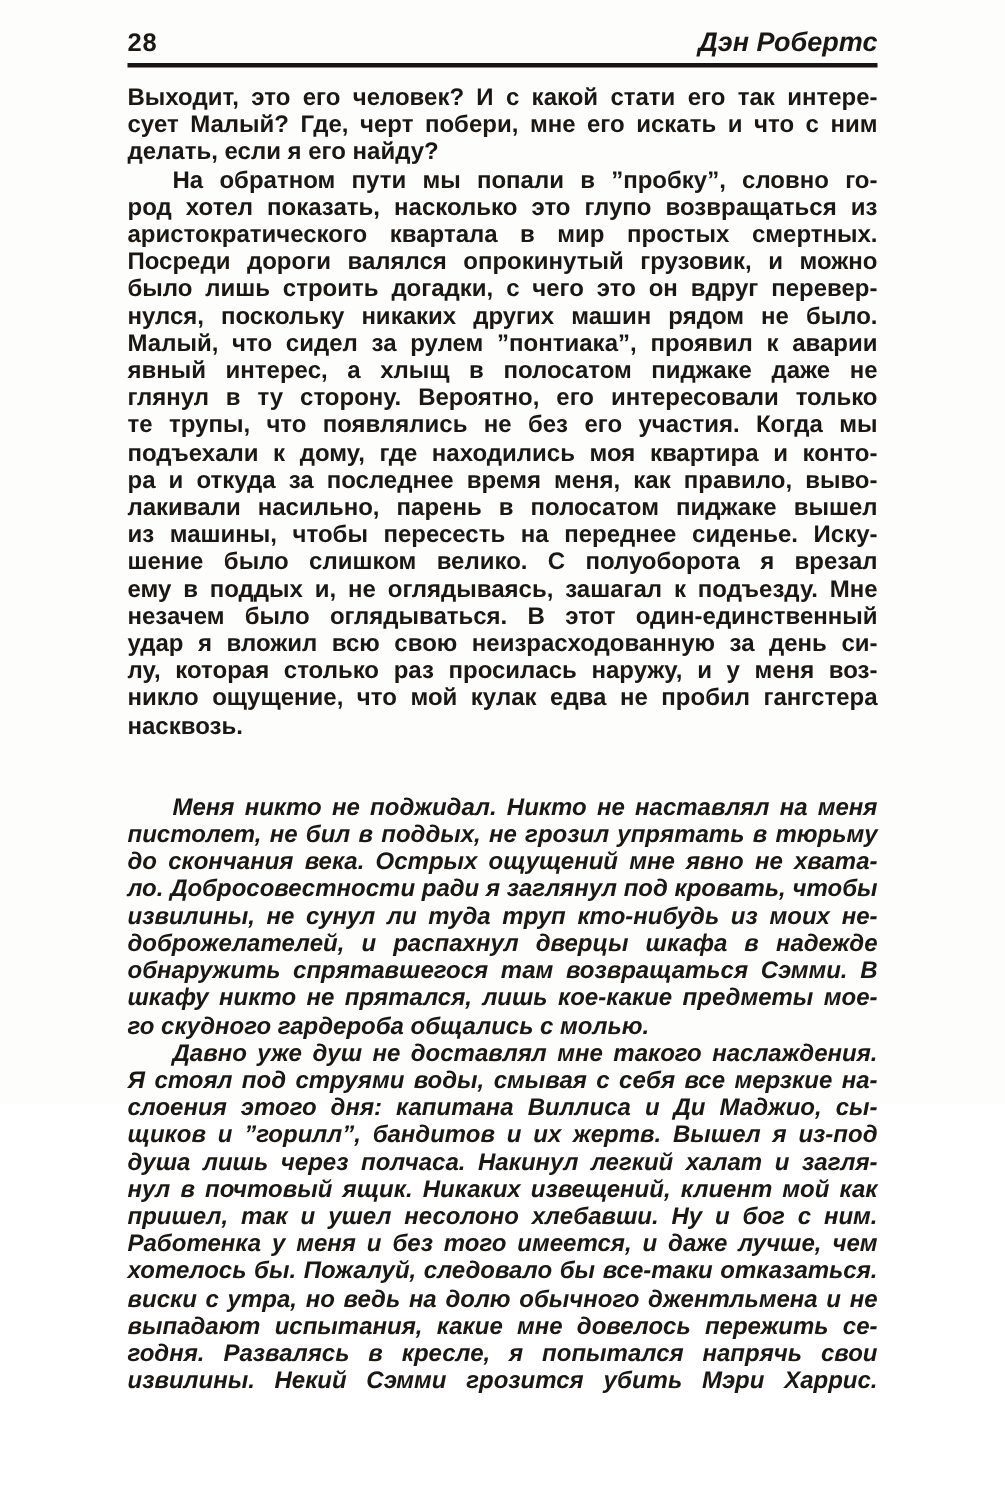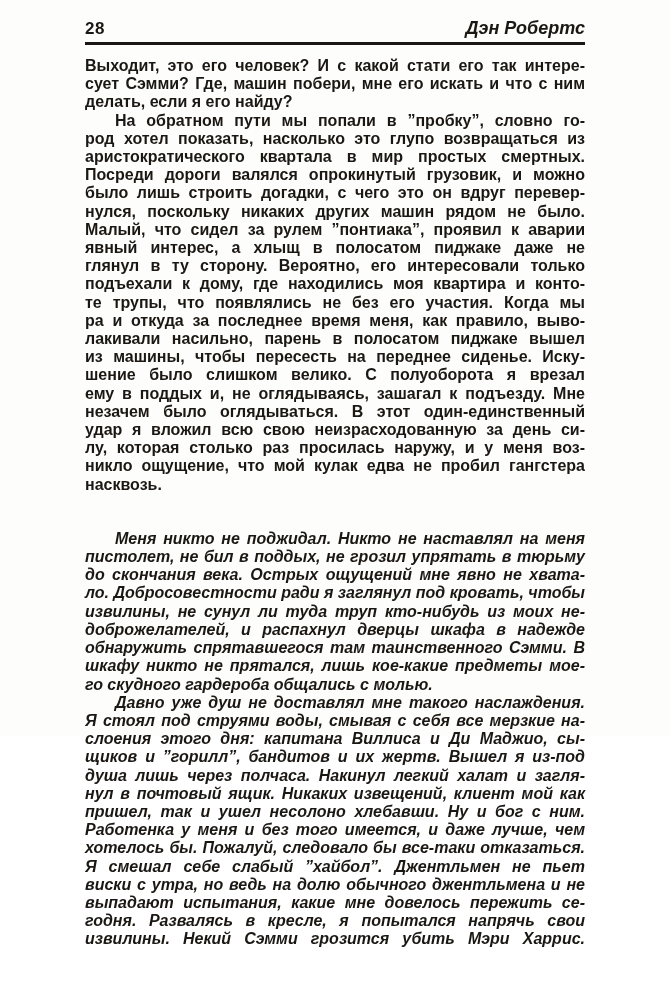--- a/index.html
+++ b/index.html
@@ -70,63 +70,62 @@
 
 <div class="page">
   <header class="running-head">
     <span class="page-num">28</span>
     <span class="author">Дэн Робертс</span>
   </header>
   <div class="rule"></div>
   <main class="body-text">
     <section class="text-section">
         <div class="line">Выходит, это его человек? И с какой стати его так интере-</div>
-        <div class="line">сует Сэмми? Где, машин побери, мне его искать и что с ним</div>
+        <div class="line">сует Малый? Где, черт побери, мне его искать и что с ним</div>
         <div class="line flush">делать, если я его найду?</div>
         <div class="line indent">На обратном пути мы попали в ”пробку”, словно го-</div>
         <div class="line">род хотел показать, насколько это глупо возвращаться из</div>
         <div class="line">аристократического квартала в мир простых смертных.</div>
         <div class="line">Посреди дороги валялся опрокинутый грузовик, и можно</div>
         <div class="line">было лишь строить догадки, с чего это он вдруг перевер-</div>
         <div class="line">нулся, поскольку никаких других машин рядом не было.</div>
         <div class="line">Малый, что сидел за рулем ”понтиака”, проявил к аварии</div>
         <div class="line">явный интерес, а хлыщ в полосатом пиджаке даже не</div>
         <div class="line">глянул в ту сторону. Вероятно, его интересовали только</div>
+        <div class="line">те трупы, что появлялись не без его участия. Когда мы</div>
         <div class="line">подъехали к дому, где находились моя квартира и конто-</div>
-        <div class="line">те трупы, что появлялись не без его участия. Когда мы</div>
         <div class="line">ра и откуда за последнее время меня, как правило, выво-</div>
         <div class="line">лакивали насильно, парень в полосатом пиджаке вышел</div>
         <div class="line">из машины, чтобы пересесть на переднее сиденье. Иску-</div>
         <div class="line">шение было слишком велико. С полуоборота я врезал</div>
         <div class="line">ему в поддых и, не оглядываясь, зашагал к подъезду. Мне</div>
         <div class="line">незачем было оглядываться. В этот один-единственный</div>
         <div class="line">удар я вложил всю свою неизрасходованную за день си-</div>
         <div class="line">лу, которая столько раз просилась наружу, и у меня воз-</div>
         <div class="line">никло ощущение, что мой кулак едва не пробил гангстера</div>
         <div class="line flush">насквозь.</div>
       </section>
     <section class="text-section section-gap">
         <div class="line indent">Меня никто не поджидал. Никто не наставлял на меня</div>
         <div class="line">пистолет, не бил в поддых, не грозил упрятать в тюрьму</div>
         <div class="line">до скончания века. Острых ощущений мне явно не хвата-</div>
         <div class="line">ло. Добросовестности ради я заглянул под кровать, чтобы</div>
         <div class="line">извилины, не сунул ли туда труп кто-нибудь из моих не-</div>
         <div class="line">доброжелателей, и распахнул дверцы шкафа в надежде</div>
-        <div class="line">обнаружить спрятавшегося там таинственного Сэмми. В</div>
+        <div class="line">обнаружить спрятавшегося там возвращаться Сэмми. В</div>
         <div class="line">шкафу никто не прятался, лишь кое-какие предметы мое-</div>
         <div class="line flush">го скудного гардероба общались с молью.</div>
         <div class="line indent">Давно уже душ не доставлял мне такого наслаждения.</div>
         <div class="line">Я стоял под струями воды, смывая с себя все мерзкие на-</div>
         <div class="line">слоения этого дня: капитана Виллиса и Ди Маджио, сы-</div>
         <div class="line">щиков и ”горилл”, бандитов и их жертв. Вышел я из-под</div>
         <div class="line">душа лишь через полчаса. Накинул легкий халат и загля-</div>
         <div class="line">нул в почтовый ящик. Никаких извещений, клиент мой как</div>
         <div class="line">пришел, так и ушел несолоно хлебавши. Ну и бог с ним.</div>
         <div class="line">Работенка у меня и без того имеется, и даже лучше, чем</div>
         <div class="line">хотелось бы. Пожалуй, следовало бы все-таки отказаться.</div>
-        <div class="line">Я смешал себе слабый ”хайбол”. Джентльмен не пьет</div>
         <div class="line">виски с утра, но ведь на долю обычного джентльмена и не</div>
         <div class="line">выпадают испытания, какие мне довелось пережить се-</div>
         <div class="line">годня. Развалясь в кресле, я попытался напрячь свои</div>
         <div class="line">извилины. Некий Сэмми грозится убить Мэри Харрис.</div>
       </section>
   </main>
 </div>
 
 </body></html>

